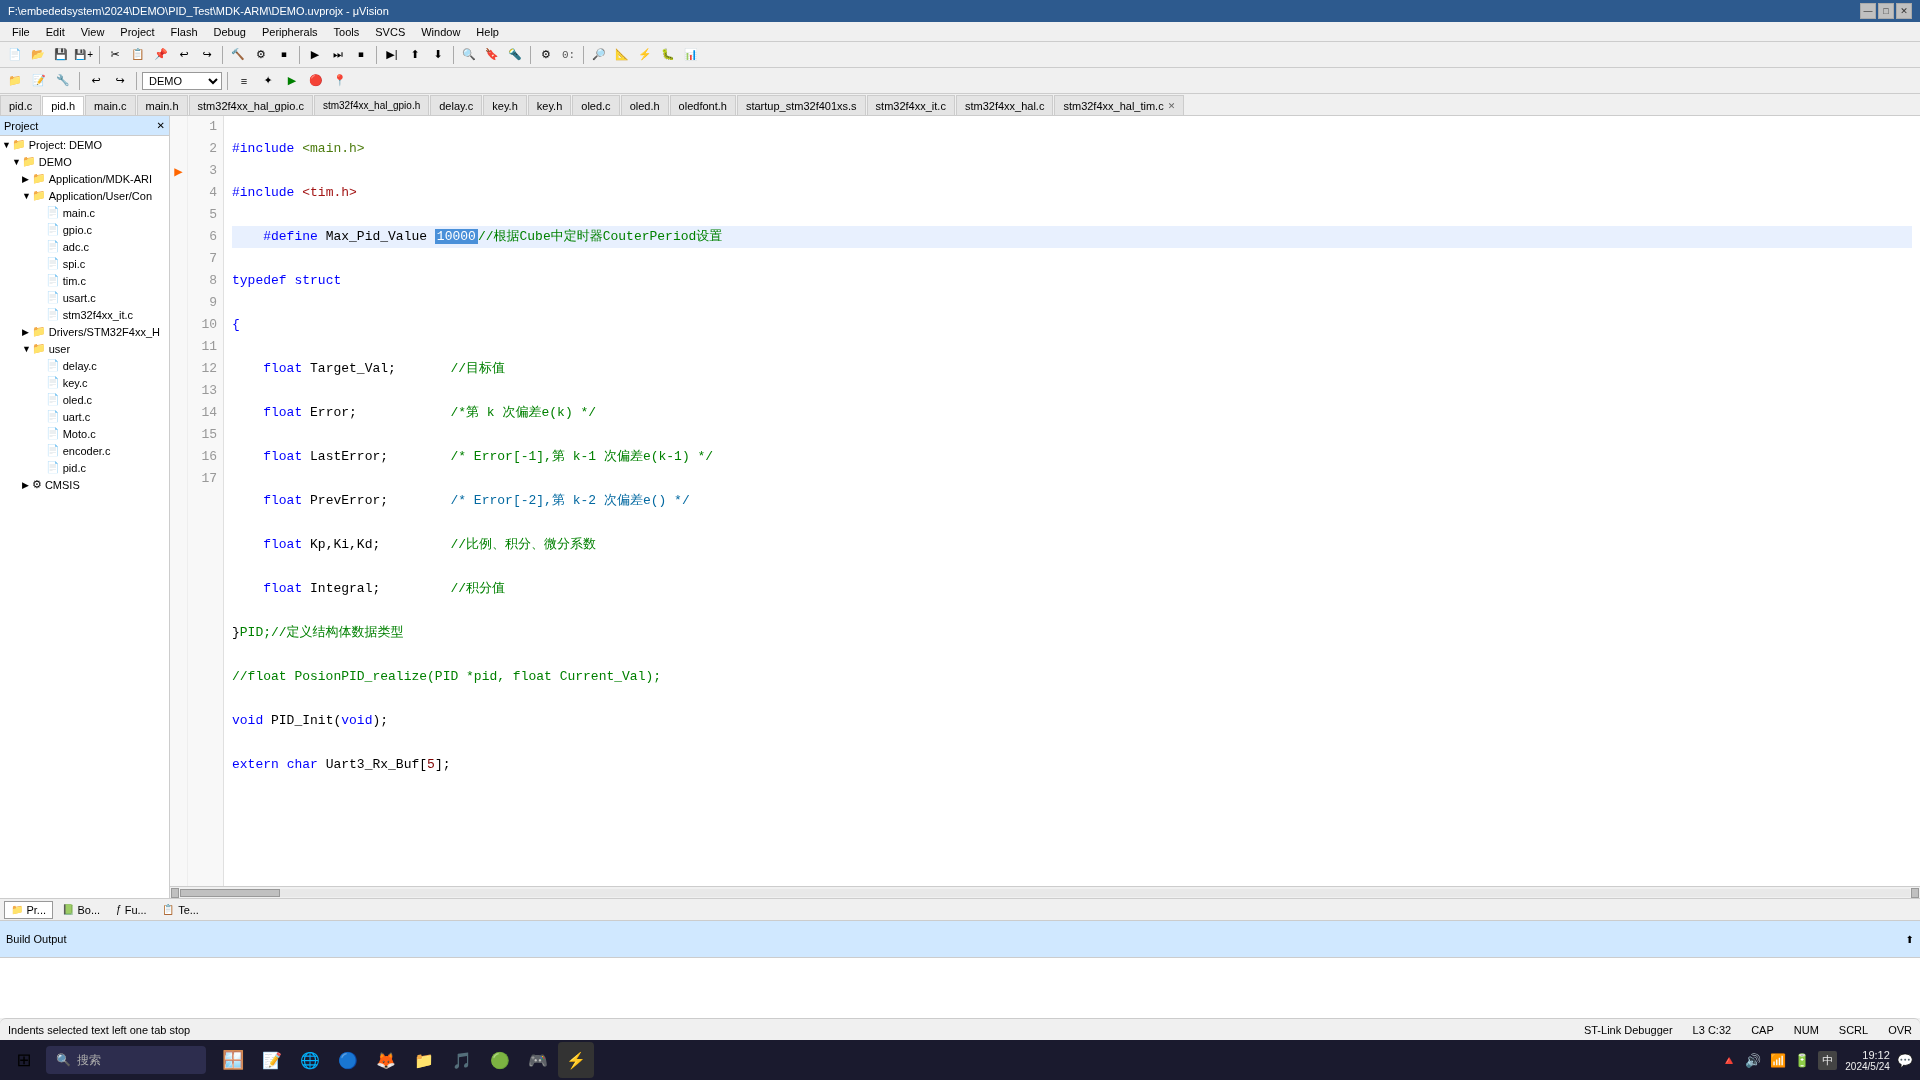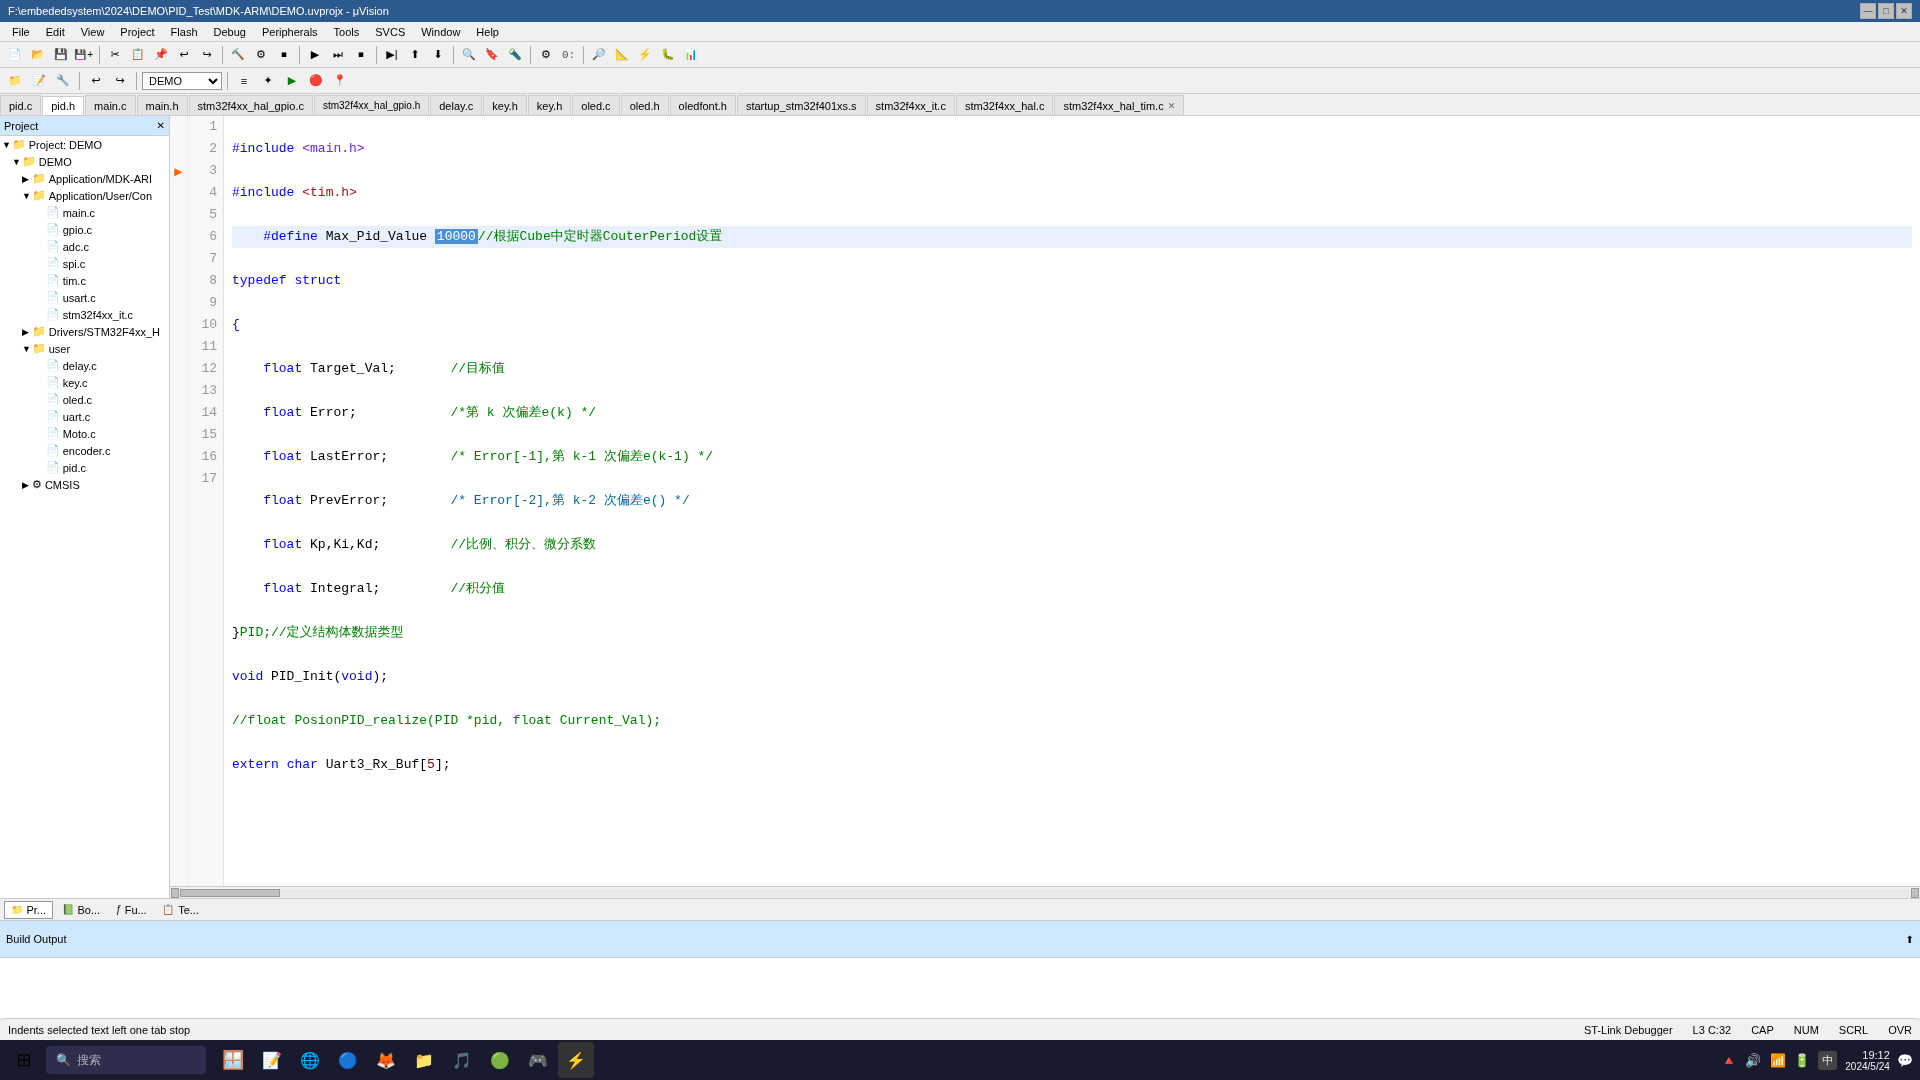--- a/index.html
+++ b/index.html
@@ -248,34 +248,34 @@
         <div>11</div>
         <div>12</div>
         <div>13</div>
         <div>14</div>
         <div>15</div>
         <div>16</div>
         <div>17</div>
       </div>
 
       <div style="flex:1;padding:0 8px;font-size:13px;font-family:'Consolas','Courier New',monospace;line-height:22px;white-space:pre;overflow:auto;background:white;">
-<div style="height:22px;"><span style="color:#0000ff;">#include</span> <span style="color:#6d28d9;">&lt;main.h&gt;</span></div>
+<div style="height:22px;"><span style="color:#0000ff;">#include</span> <span style="color:#4d7c0f;">&lt;main.h&gt;</span></div>
 <div style="height:22px;"><span style="color:#0000ff;">#include</span> <span style="color:#a31515;">&lt;tim.h&gt;</span></div>
 <div style="height:22px;background:#e8f0fe;">    <span style="color:#0000ff;">#define</span> Max_Pid_Value <span style="background:#4a90d9;color:white;padding:0 2px;">10000</span><span style="color:#008000;">//根据Cube中定时器CouterPeriod设置</span></div>
 <div style="height:22px;"><span style="color:#0000ff;">typedef</span> <span style="color:#0000ff;">struct</span></div>
 <div style="height:22px;"><span style="color:#0000ff;">{</span></div>
 <div style="height:22px;">    <span style="color:#0000ff;">float</span> Target_Val;       <span style="color:#008000;">//目标值</span></div>
 <div style="height:22px;">    <span style="color:#0000ff;">float</span> Error;            <span style="color:#008000;">/*第 k 次偏差e(k) */</span></div>
 <div style="height:22px;">    <span style="color:#0000ff;">float</span> LastError;        <span style="color:#008000;">/* Error[-1],第 k-1 次偏差e(k-1) */</span></div>
 <div style="height:22px;">    <span style="color:#0000ff;">float</span> PrevError;        <span style="color:#0369a1;">/* Error[-2],第 k-2 次偏差e() */</span></div>
 <div style="height:22px;">    <span style="color:#0000ff;">float</span> Kp,Ki,Kd;         <span style="color:#008000;">//比例、积分、微分系数</span></div>
 <div style="height:22px;">    <span style="color:#0000ff;">float</span> Integral;         <span style="color:#008000;">//积分值</span></div>
 <div style="height:22px;">}<span style="color:#008000;">PID;//定义结构体数据类型</span></div>
+<div style="height:22px;"><span style="color:#008000;">//float PosionPID_realize(PID *pid, float Current_Val);</span></div>
 <div style="height:22px;"><span style="color:#0000ff;">void</span> PID_Init(<span style="color:#0000ff;">void</span>);</div>
-<div style="height:22px;"><span style="color:#008000;">//float PosionPID_realize(PID *pid, float Current_Val);</span></div>
 <div style="height:22px;"><span style="color:#0000ff;">extern</span> <span style="color:#0000ff;">char</span> Uart3_Rx_Buf[<span style="color:#800000;">5</span>];</div>
 <div style="height:22px;"></div>
       </div>
     </div>
 
     <div style="height:12px;background:#f0f0f0;border-top:1px solid #ccc;display:flex;align-items:center;">
       <div style="width:8px;height:10px;background:#c0c0c0;border:1px solid #999;cursor:pointer;margin:0 1px;"></div>
       <div style="flex:1;height:8px;background:#e8e8e8;position:relative;">
         <div style="width:100px;height:8px;background:#c0c0c0;border:1px solid #999;"></div>
       </div>

